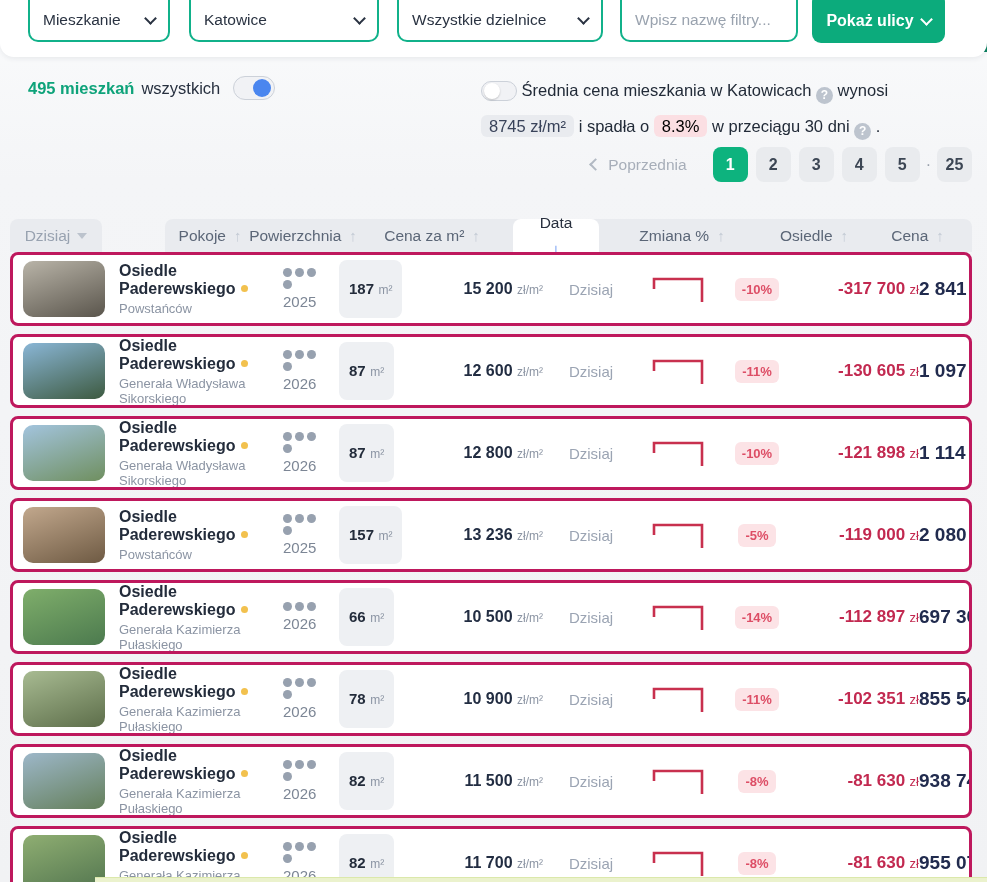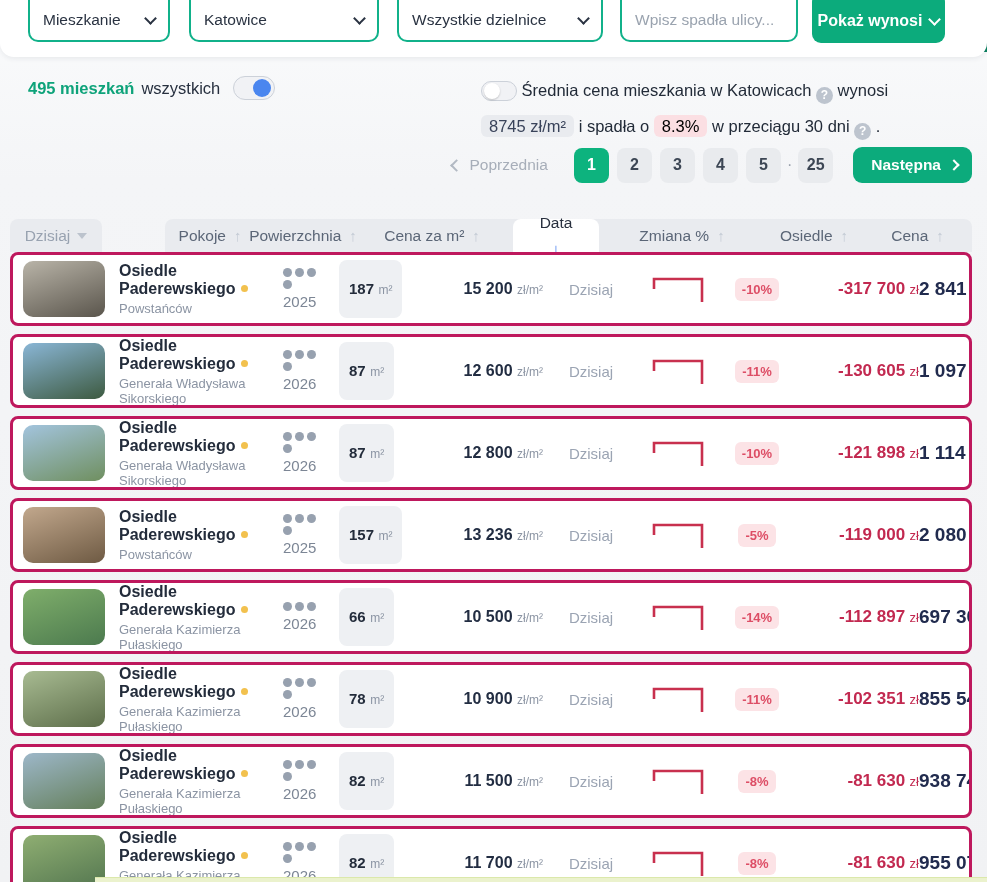--- a/index.html
+++ b/index.html
@@ -118,26 +118,26 @@
     </div>
   </div>
   <div class="fb-box fb-select3">
     <div class="fb-inner">
       <span>Wszystkie dzielnice</span>
       <span class="chev"></span>
     </div>
   </div>
   <div class="fb-box fb-input">
     <div class="fb-inner">
-      <span>Wpisz spadła ulicy...</span>
+      <span>Wpisz nazwę filtry...</span>
     </div>
   </div>
   <button class="fb-button">
     <div class="fb-inner">
-      <span>Pokaż wynosi</span>
+      <span>Pokaż ulicy</span>
       <span class="chev white"></span>
     </div>
   </button>
 </div>
 
 <div class="summary-left">
   <span class="count-green">495 mieszkań</span>
   <span class="count-suffix">wszystkich</span>
   <span class="toggle toggle-lg">
       <span class="knob"></span>
@@ -164,24 +164,20 @@
   </span>
   <span id="page-buttons" style="display:flex;gap:8px;align-items:center;">
       <button class="pg-btn active">1</button>
       <button class="pg-btn">2</button>
       <button class="pg-btn">3</button>
       <button class="pg-btn">4</button>
       <button class="pg-btn">5</button>
     </span>
   <span class="pg-dot">·</span>
   <button class="pg-btn">25</button>
-  <button class="pg-next">
-    <span>Następna</span>
-    <span class="chev-right"></span>
-  </button>
 </div>
 
 <div class="thead">
   <div class="th-date-filter">
     <span>Dzisiaj</span>
     <span class="tri"></span>
   </div>
   <div class="th-spacer"></div>
   <div class="th-cols" id="th-cols">
       <div class="th-col" style="width: 90px;">

